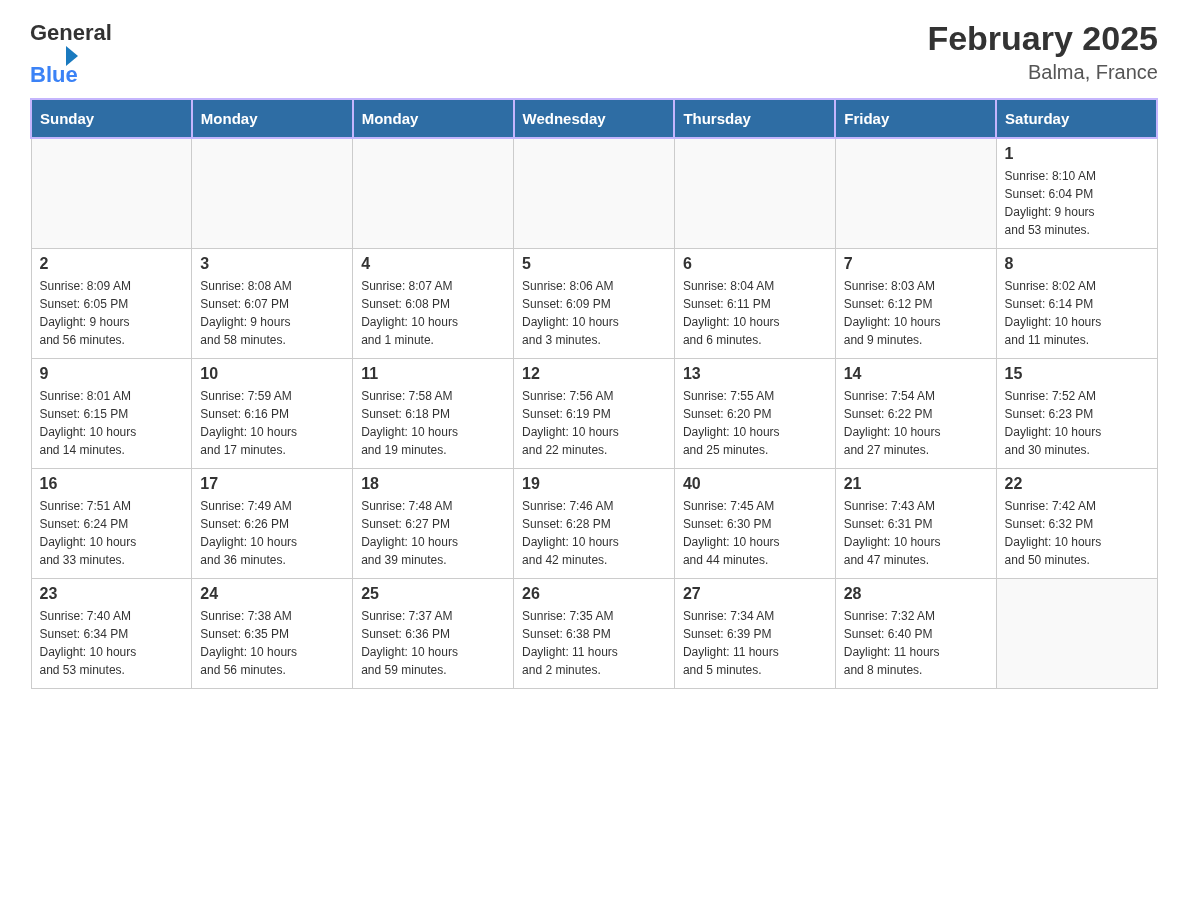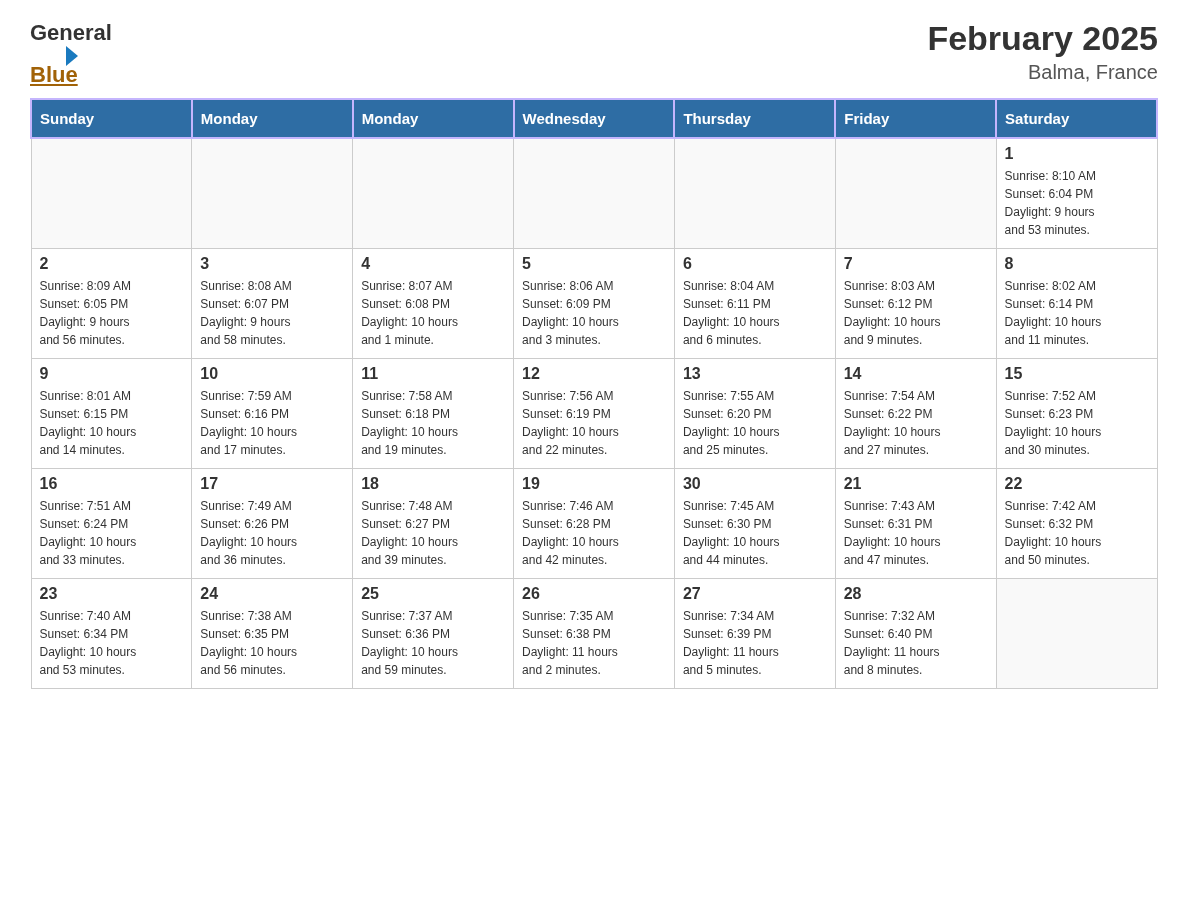--- a/index.html
+++ b/index.html
@@ -35,25 +35,24 @@
       display: inline-block;
       width: 0;
       height: 0;
       border-left: 12px solid #1a7abf;
       border-top: 10px solid transparent;
       border-bottom: 10px solid transparent;
       margin-left: 2px;
       vertical-align: middle;
     }
     .logo-blue {
-      color: #a16207;
+      color: #3b82f6;
       font-size: 22px;
       font-weight: bold;
       margin-top: -4px;
-      text-decoration: underline;
     }
     .title-block {
       text-align: right;
     }
     .title-block h1 {
       font-size: 34px;
       font-weight: bold;
       color: #333;
       line-height: 1.1;
     }
@@ -216,21 +215,21 @@
         </td>
         <td>
           <div class="day-number">18</div>
           <div class="day-info">Sunrise: 7:48 AM<br>Sunset: 6:27 PM<br>Daylight: 10 hours<br>and 39 minutes.</div>
         </td>
         <td>
           <div class="day-number">19</div>
           <div class="day-info">Sunrise: 7:46 AM<br>Sunset: 6:28 PM<br>Daylight: 10 hours<br>and 42 minutes.</div>
         </td>
         <td>
-          <div class="day-number">30</div>
+          <div class="day-number">40</div>
           <div class="day-info">Sunrise: 7:45 AM<br>Sunset: 6:30 PM<br>Daylight: 10 hours<br>and 44 minutes.</div>
         </td>
         <td>
           <div class="day-number">21</div>
           <div class="day-info">Sunrise: 7:43 AM<br>Sunset: 6:31 PM<br>Daylight: 10 hours<br>and 47 minutes.</div>
         </td>
         <td>
           <div class="day-number">22</div>
           <div class="day-info">Sunrise: 7:42 AM<br>Sunset: 6:32 PM<br>Daylight: 10 hours<br>and 50 minutes.</div>
         </td>

